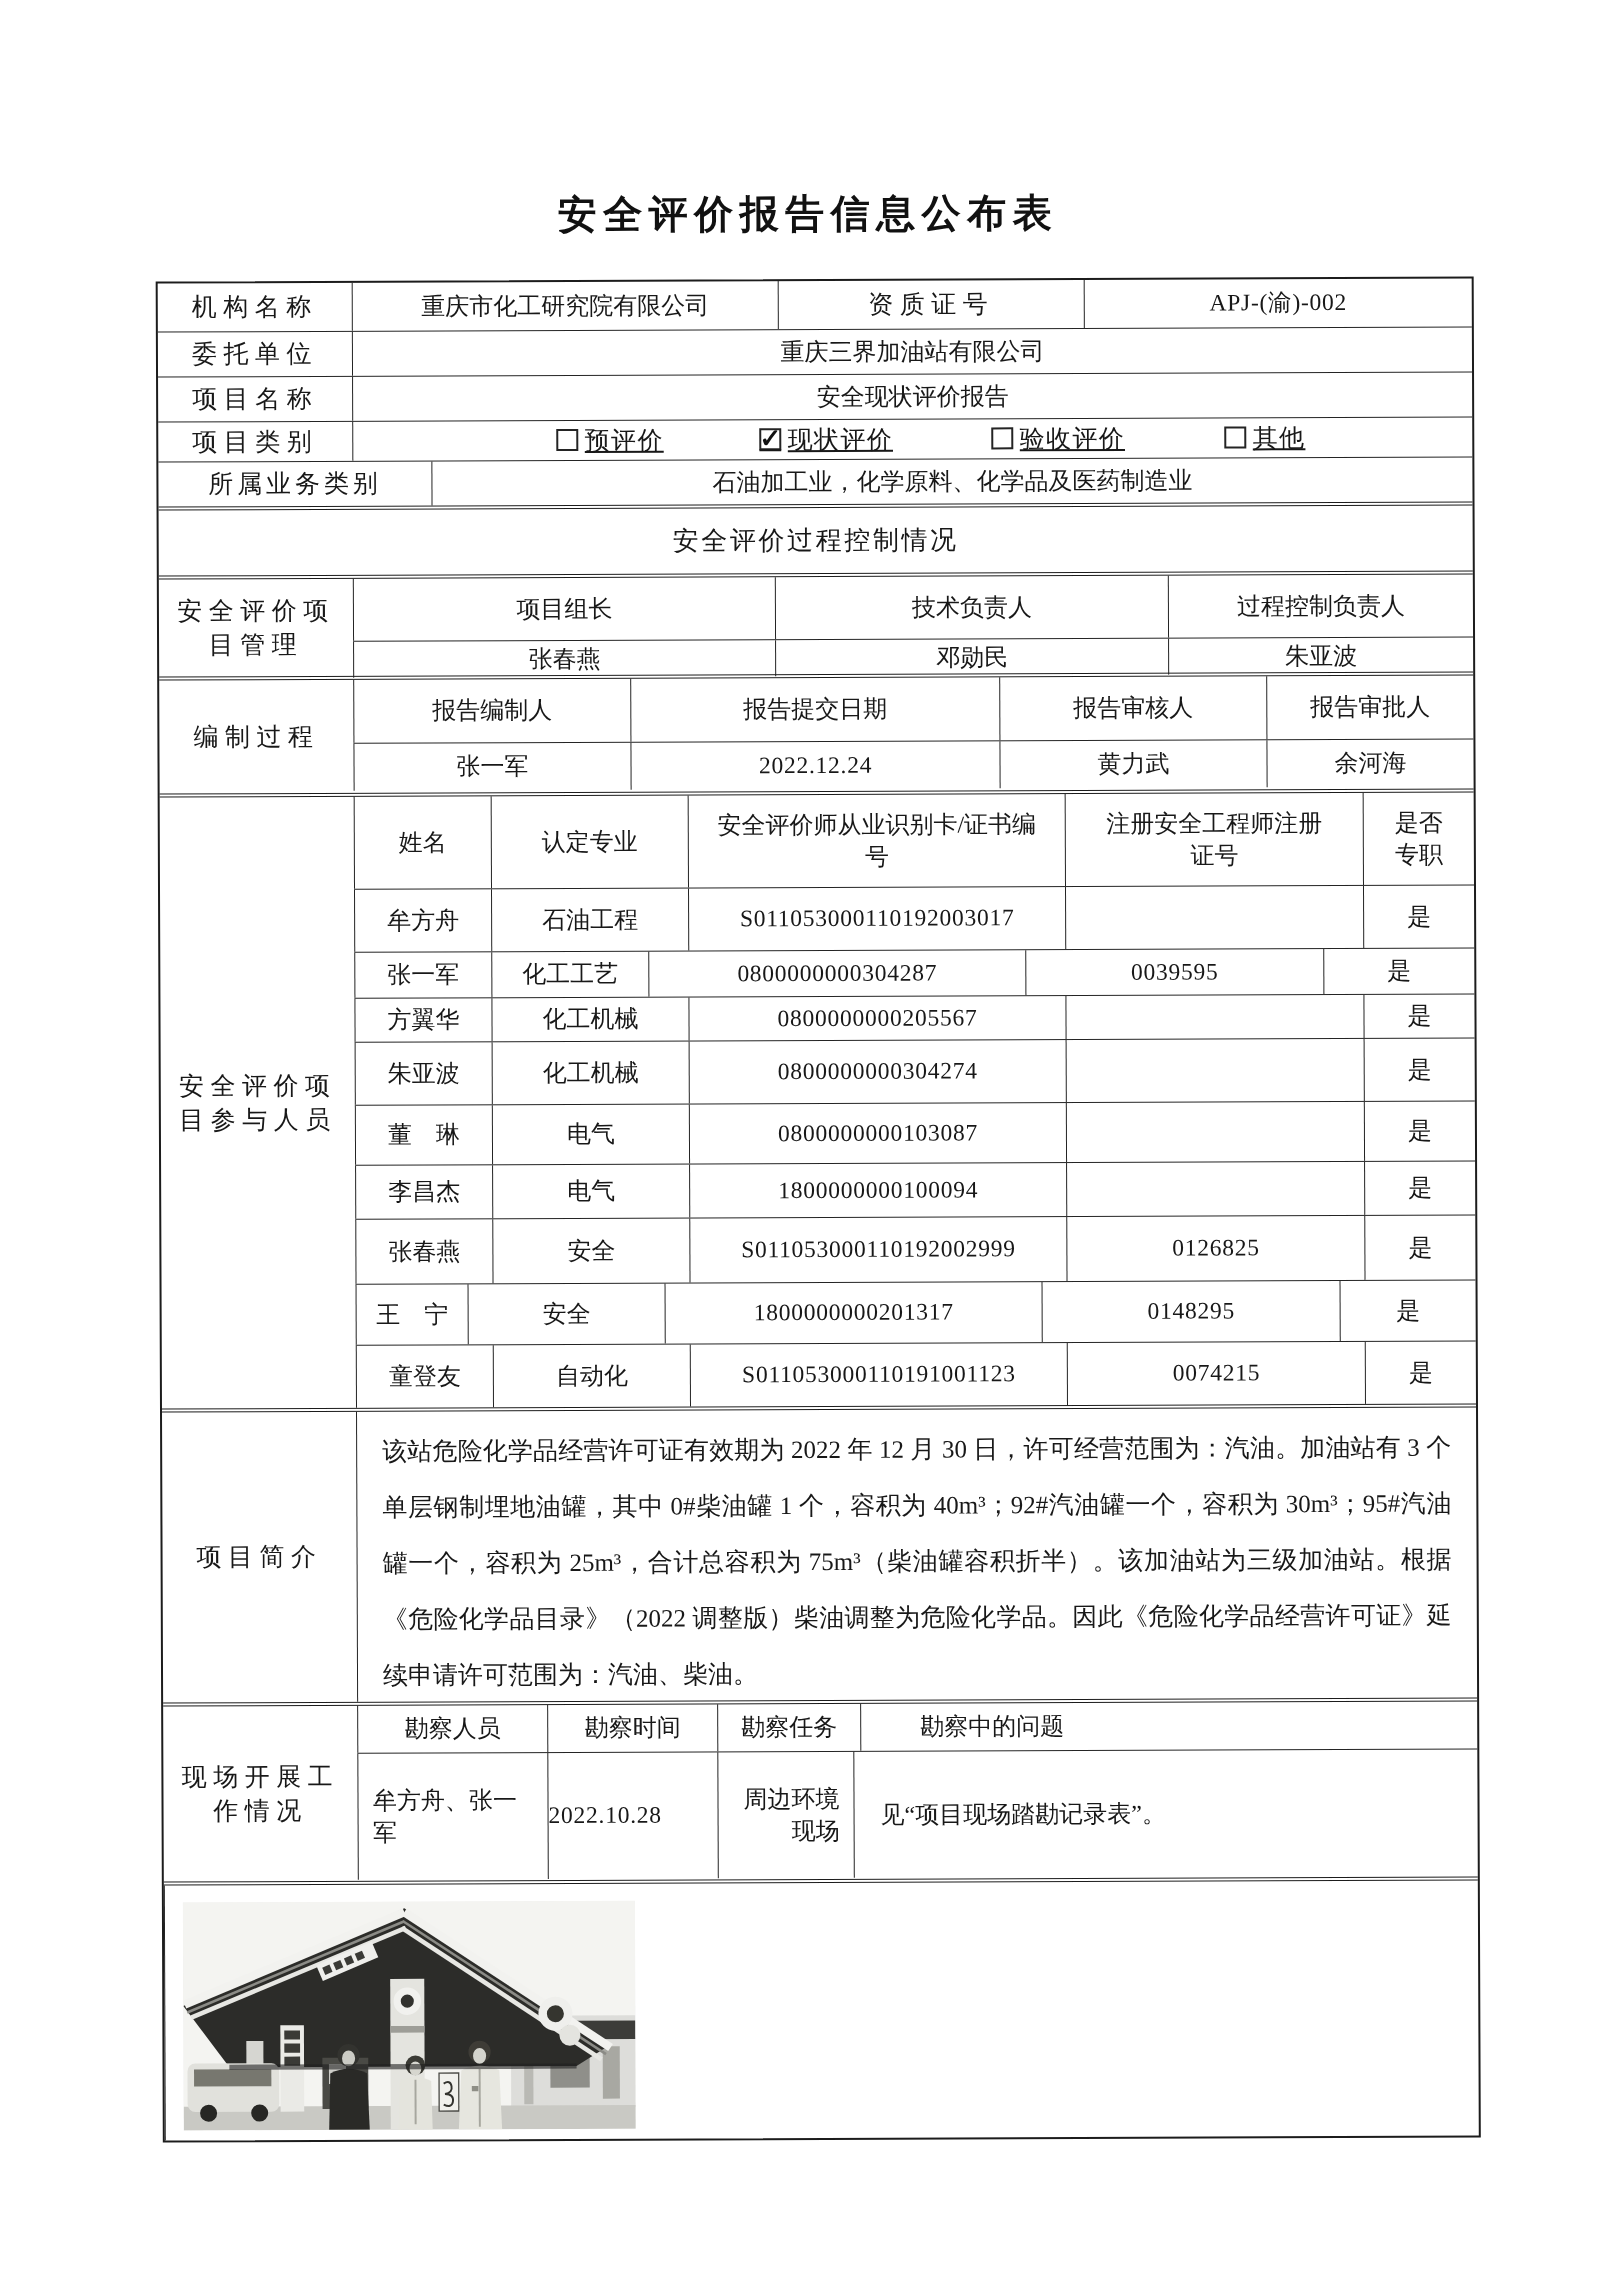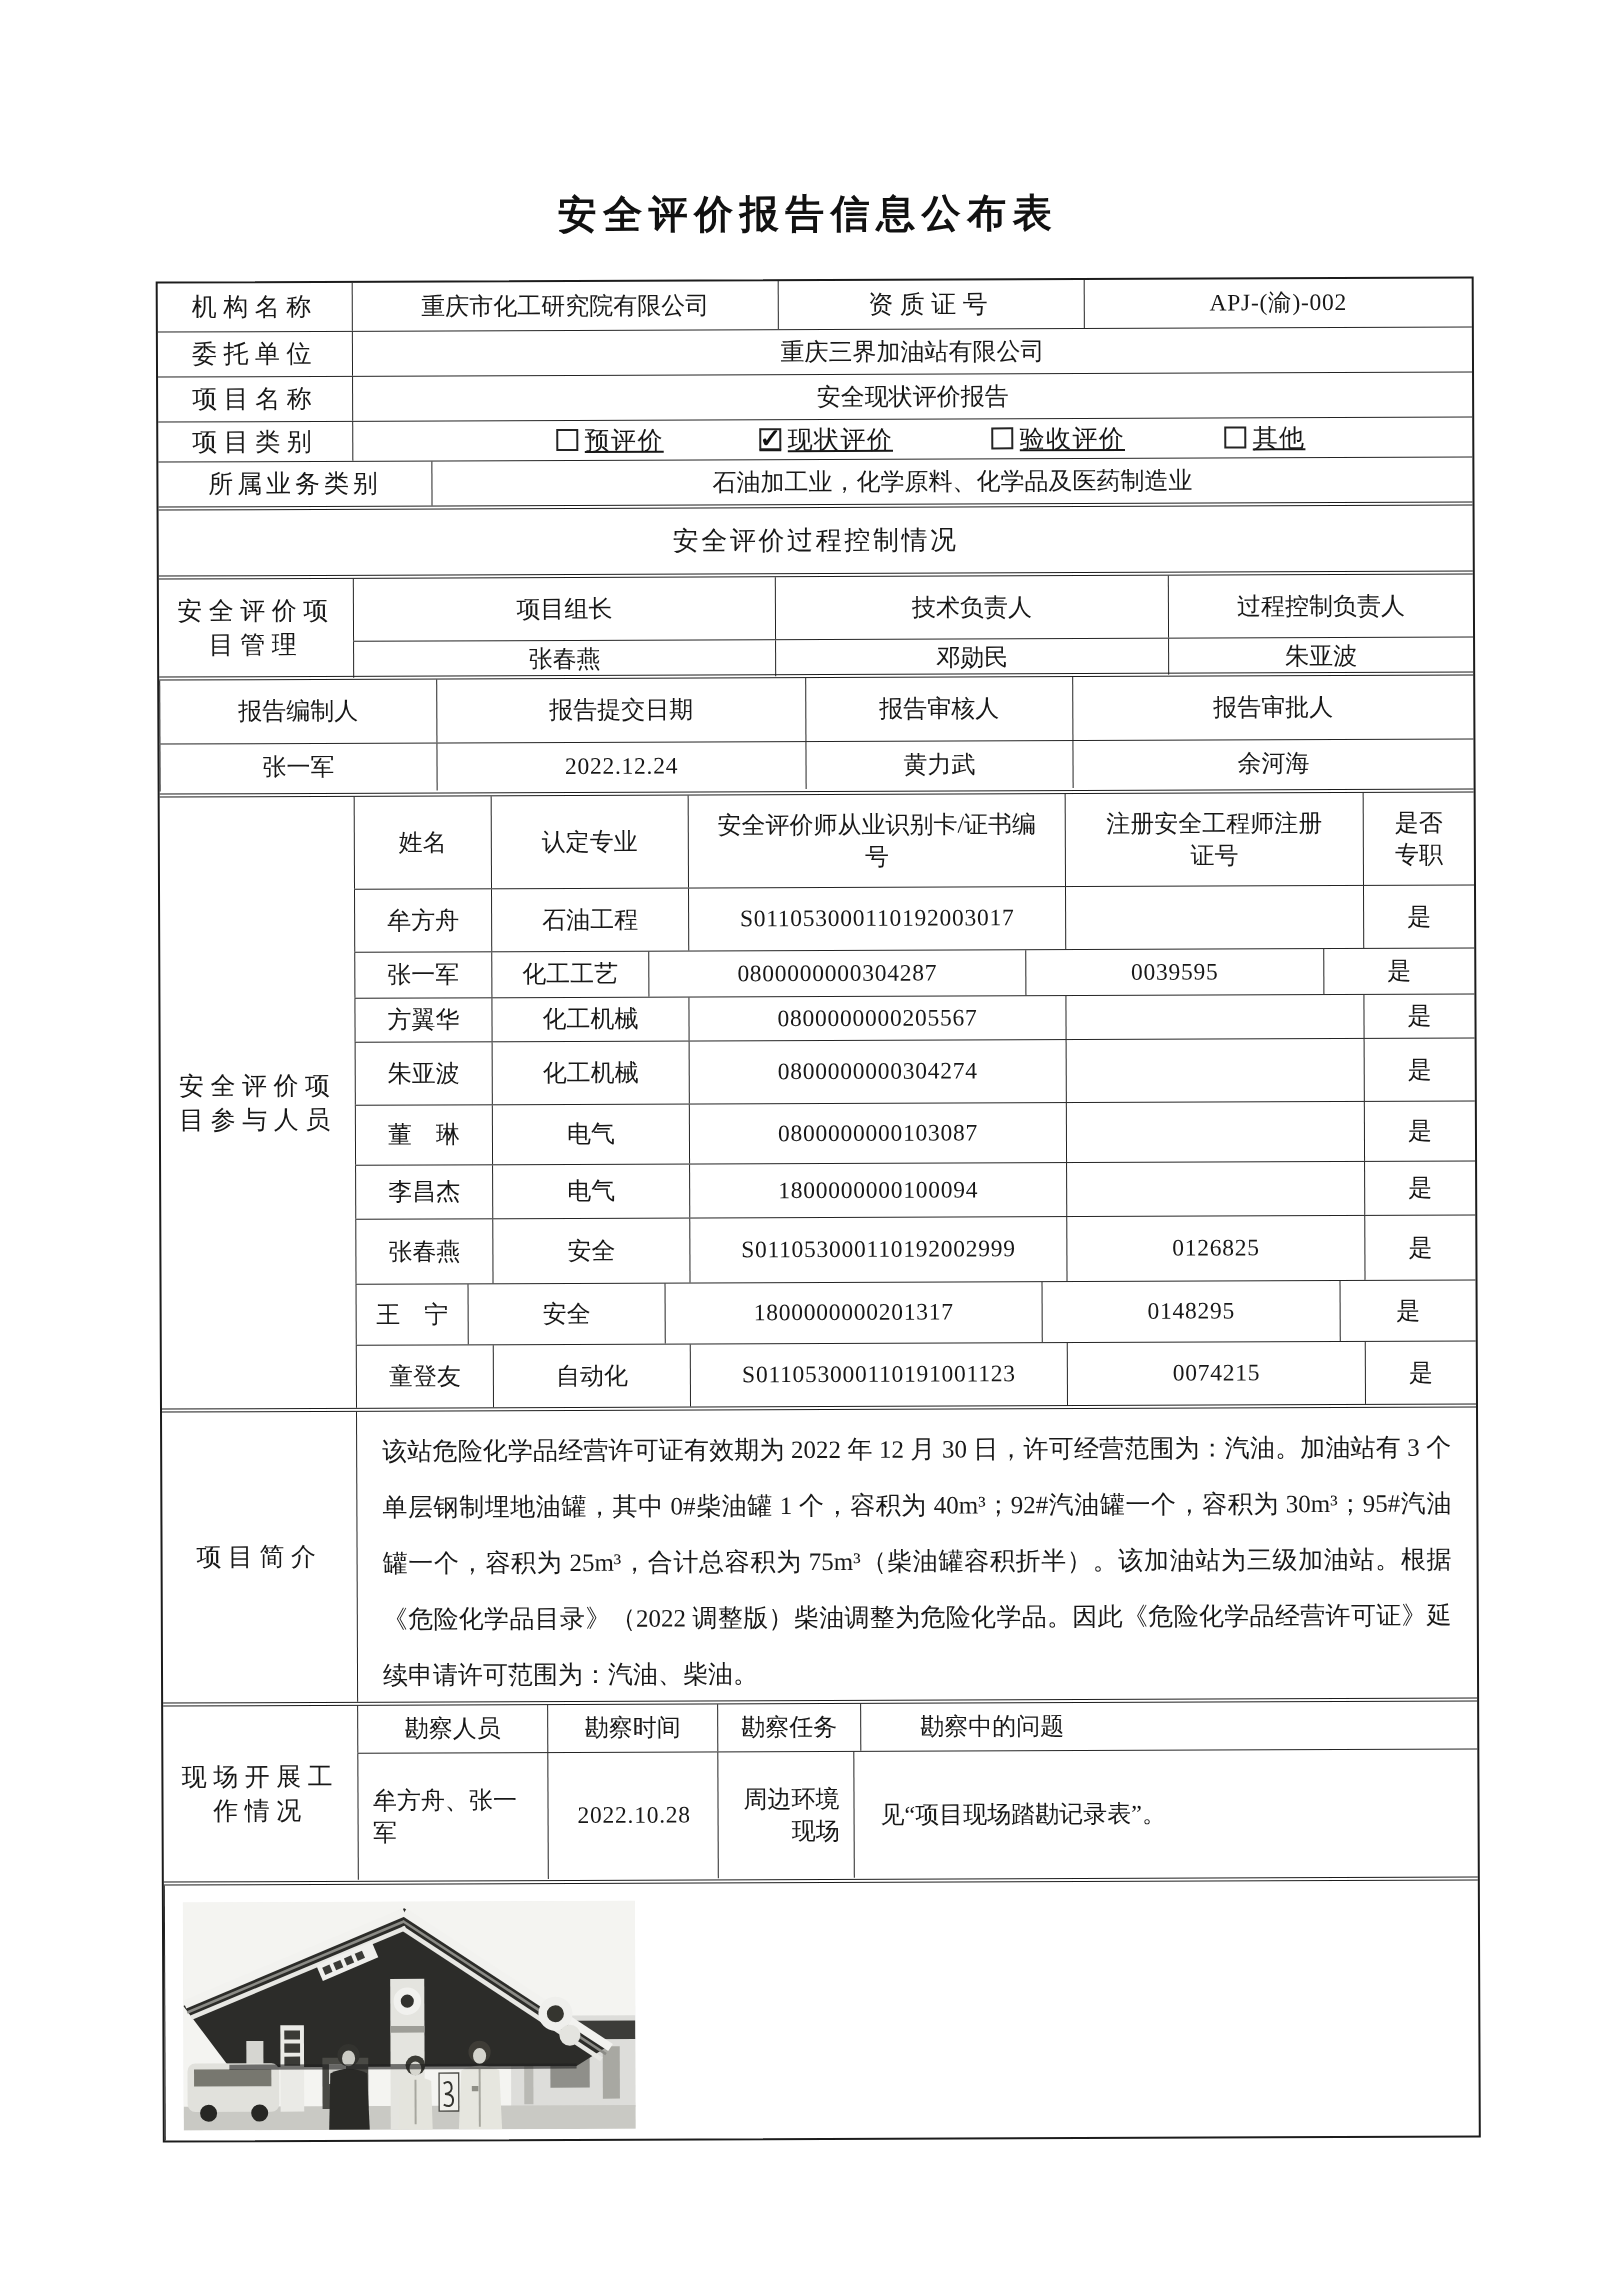--- a/index.html
+++ b/index.html
@@ -138,20 +138,21 @@
         </div>
         <div class="subr bord" style="height:37px">
           <div class="c" style="width:422px">张春燕</div>
           <div class="c" style="width:393px">邓勋民</div>
           <div class="c grow">朱亚波</div>
         </div>
       </div>
     </div>
 
     <div class="r dbl" style="height:117px">
+      <div class="c first lab" style="width:194px">编制过程</div>
       <div class="stack">
         <div class="subr" style="height:63px">
           <div class="c" style="width:277px">报告编制人</div>
           <div class="c" style="width:369px">报告提交日期</div>
           <div class="c" style="width:267px">报告审核人</div>
           <div class="c grow">报告审批人</div>
         </div>
         <div class="subr bord" style="height:48px">
           <div class="c" style="width:277px">张一军</div>
           <div class="c num" style="width:369px">2022.12.24</div>
@@ -247,21 +248,21 @@
       <div class="c first lab" style="width:194px">现场开展工作情况</div>
       <div class="stack">
         <div class="subr" style="height:47px">
           <div class="c" style="width:190px">勘察人员</div>
           <div class="c" style="width:170px">勘察时间</div>
           <div class="c" style="width:143px">勘察任务</div>
           <div class="c grow" style="justify-content:flex-start;padding-left:59px">勘察中的问题</div>
         </div>
         <div class="subr bord" style="height:127px">
           <div class="c" style="width:190px;padding:0 14.4px;justify-content:flex-start;text-align:left">牟方舟、张一军</div>
-          <div class="c num" style="width:170px;padding:0 29px;justify-content:flex-start;text-align:left">2022.10.28</div>
+          <div class="c num" style="width:170px;padding:0 0;justify-content:flex-start;text-align:left">2022.10.28</div>
           <div class="c" style="width:136px;padding:0 14px;justify-content:flex-start;text-align:right">周边环境现场</div>
           <div class="c grow" style="justify-content:flex-start;padding-left:26px;text-align:left">见“项目现场踏勘记录表”。</div>
         </div>
       </div>
     </div>
 
     <div class="r dbl" style="height:261px;flex:1 1 auto">
       <div class="photo-wrap">
         <div class="photo">
           <svg width="452" height="228" viewBox="0 0 690 348" xmlns="http://www.w3.org/2000/svg">

